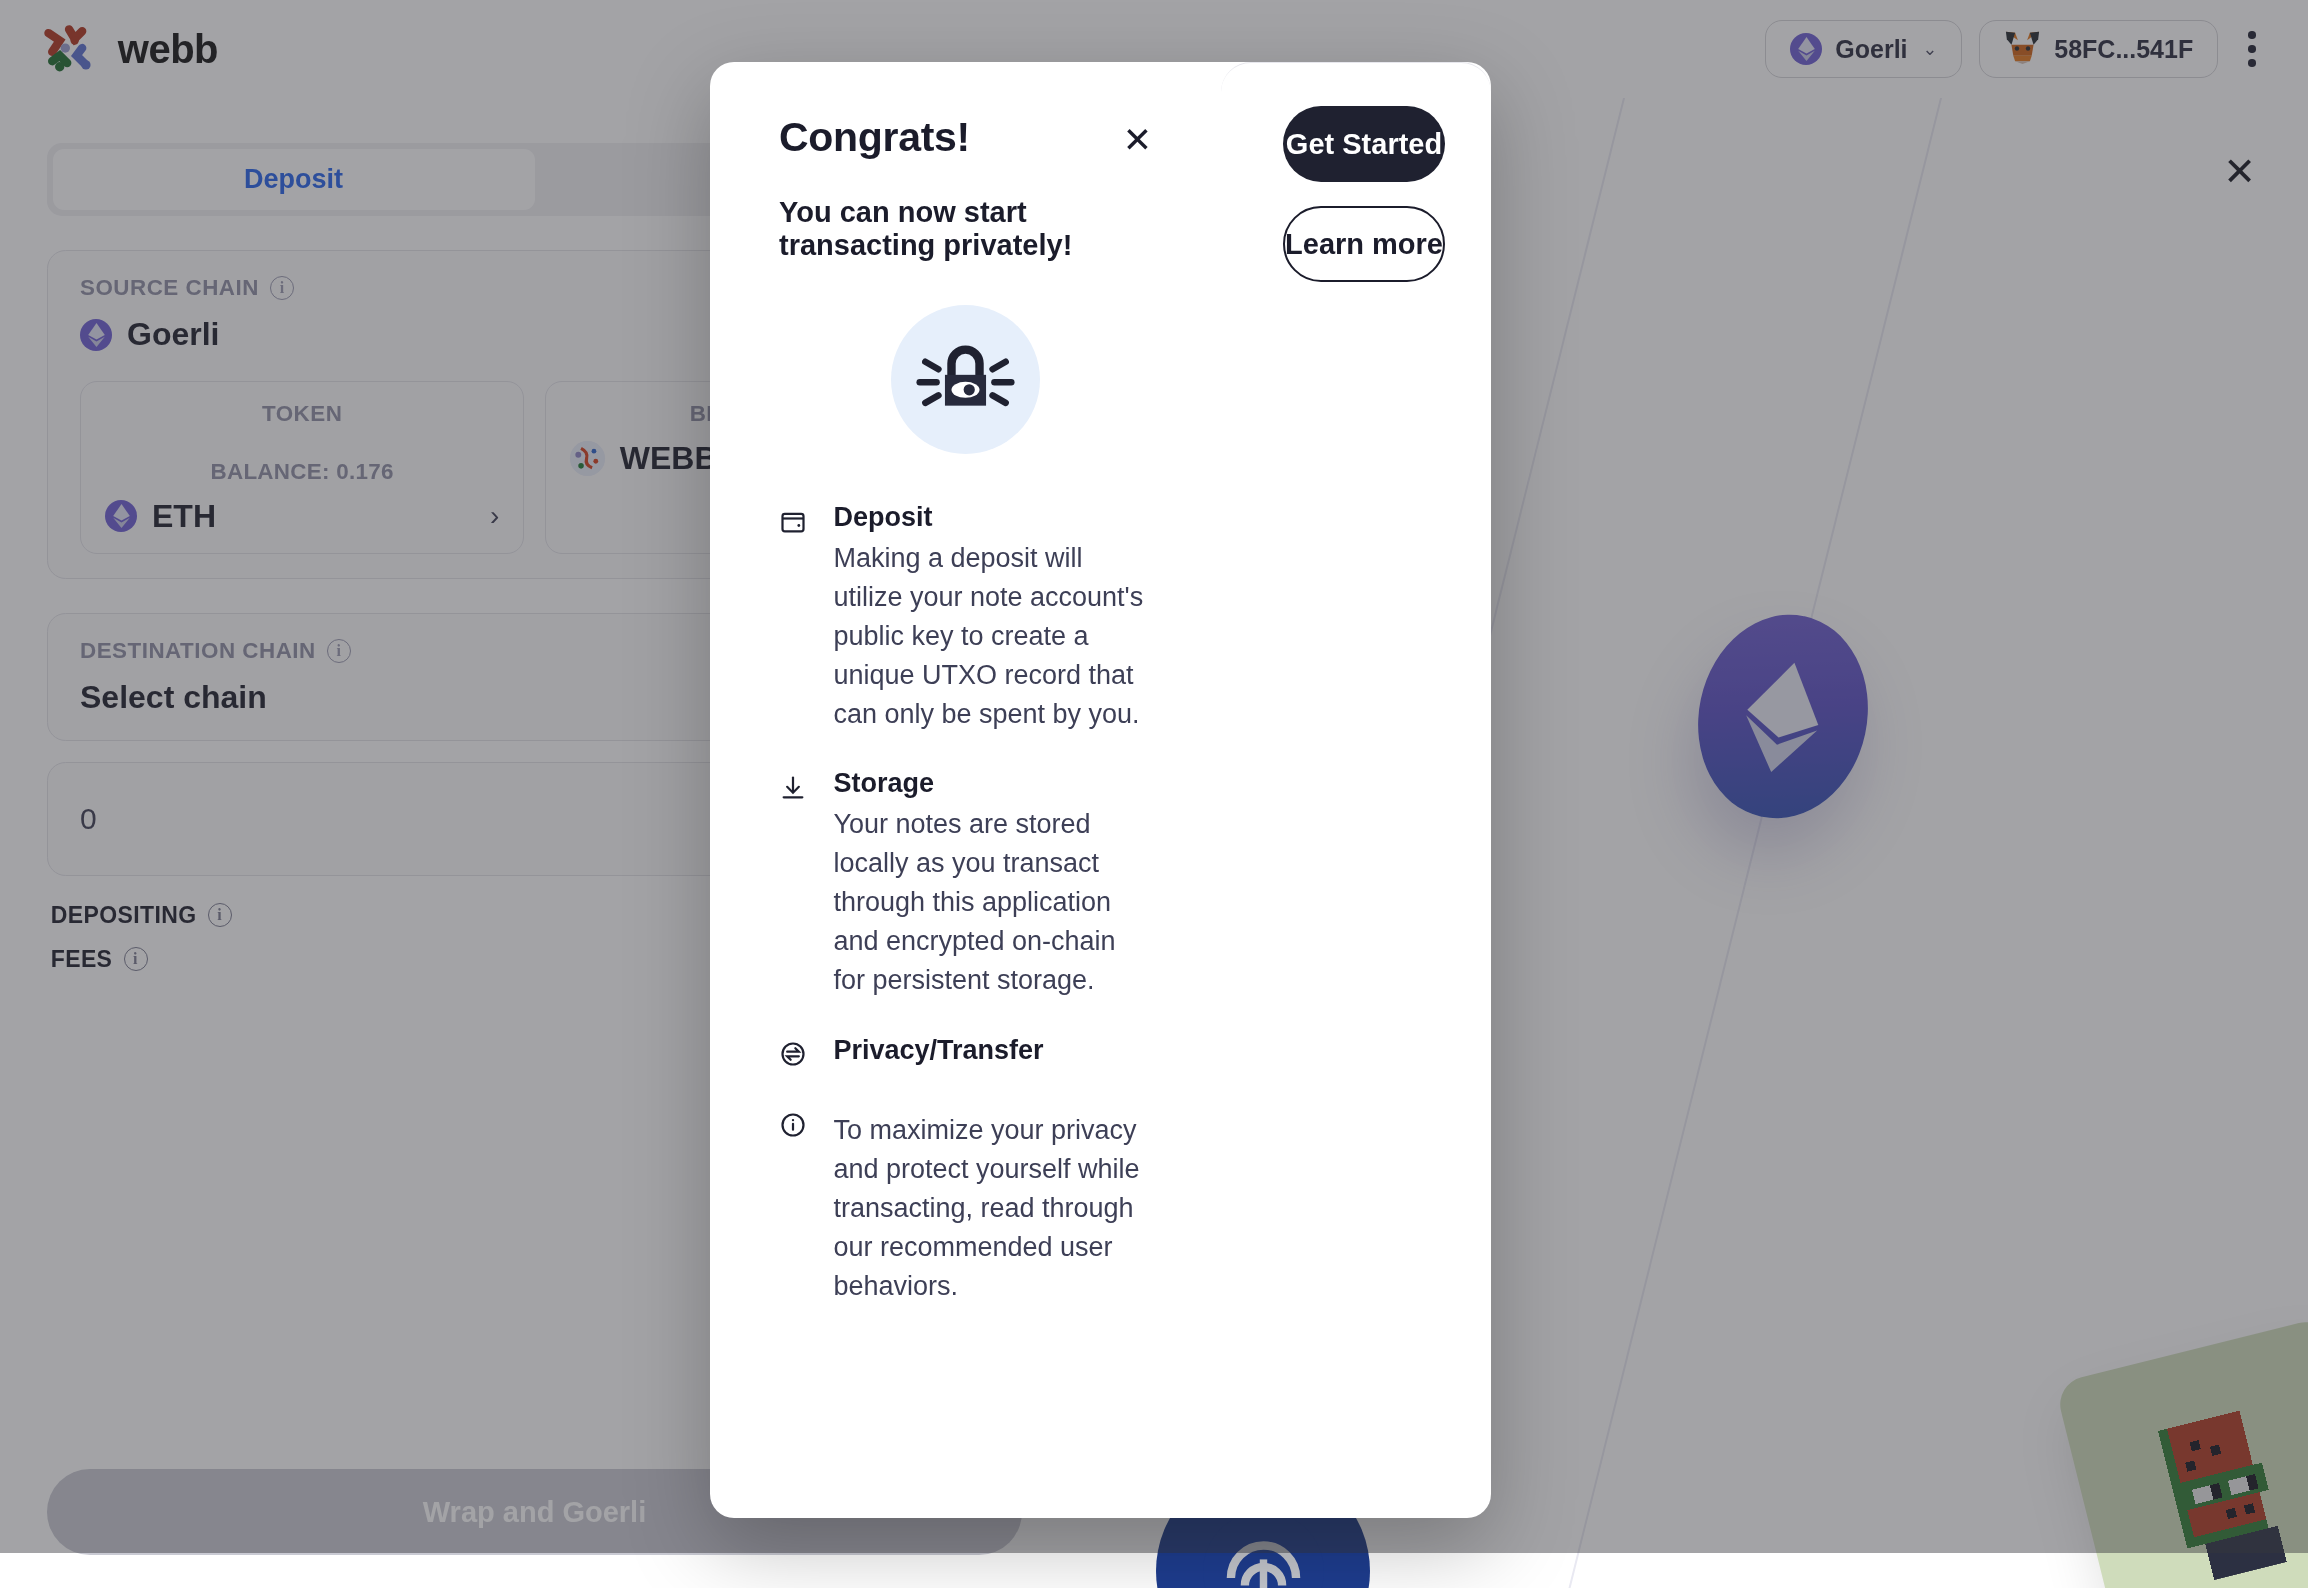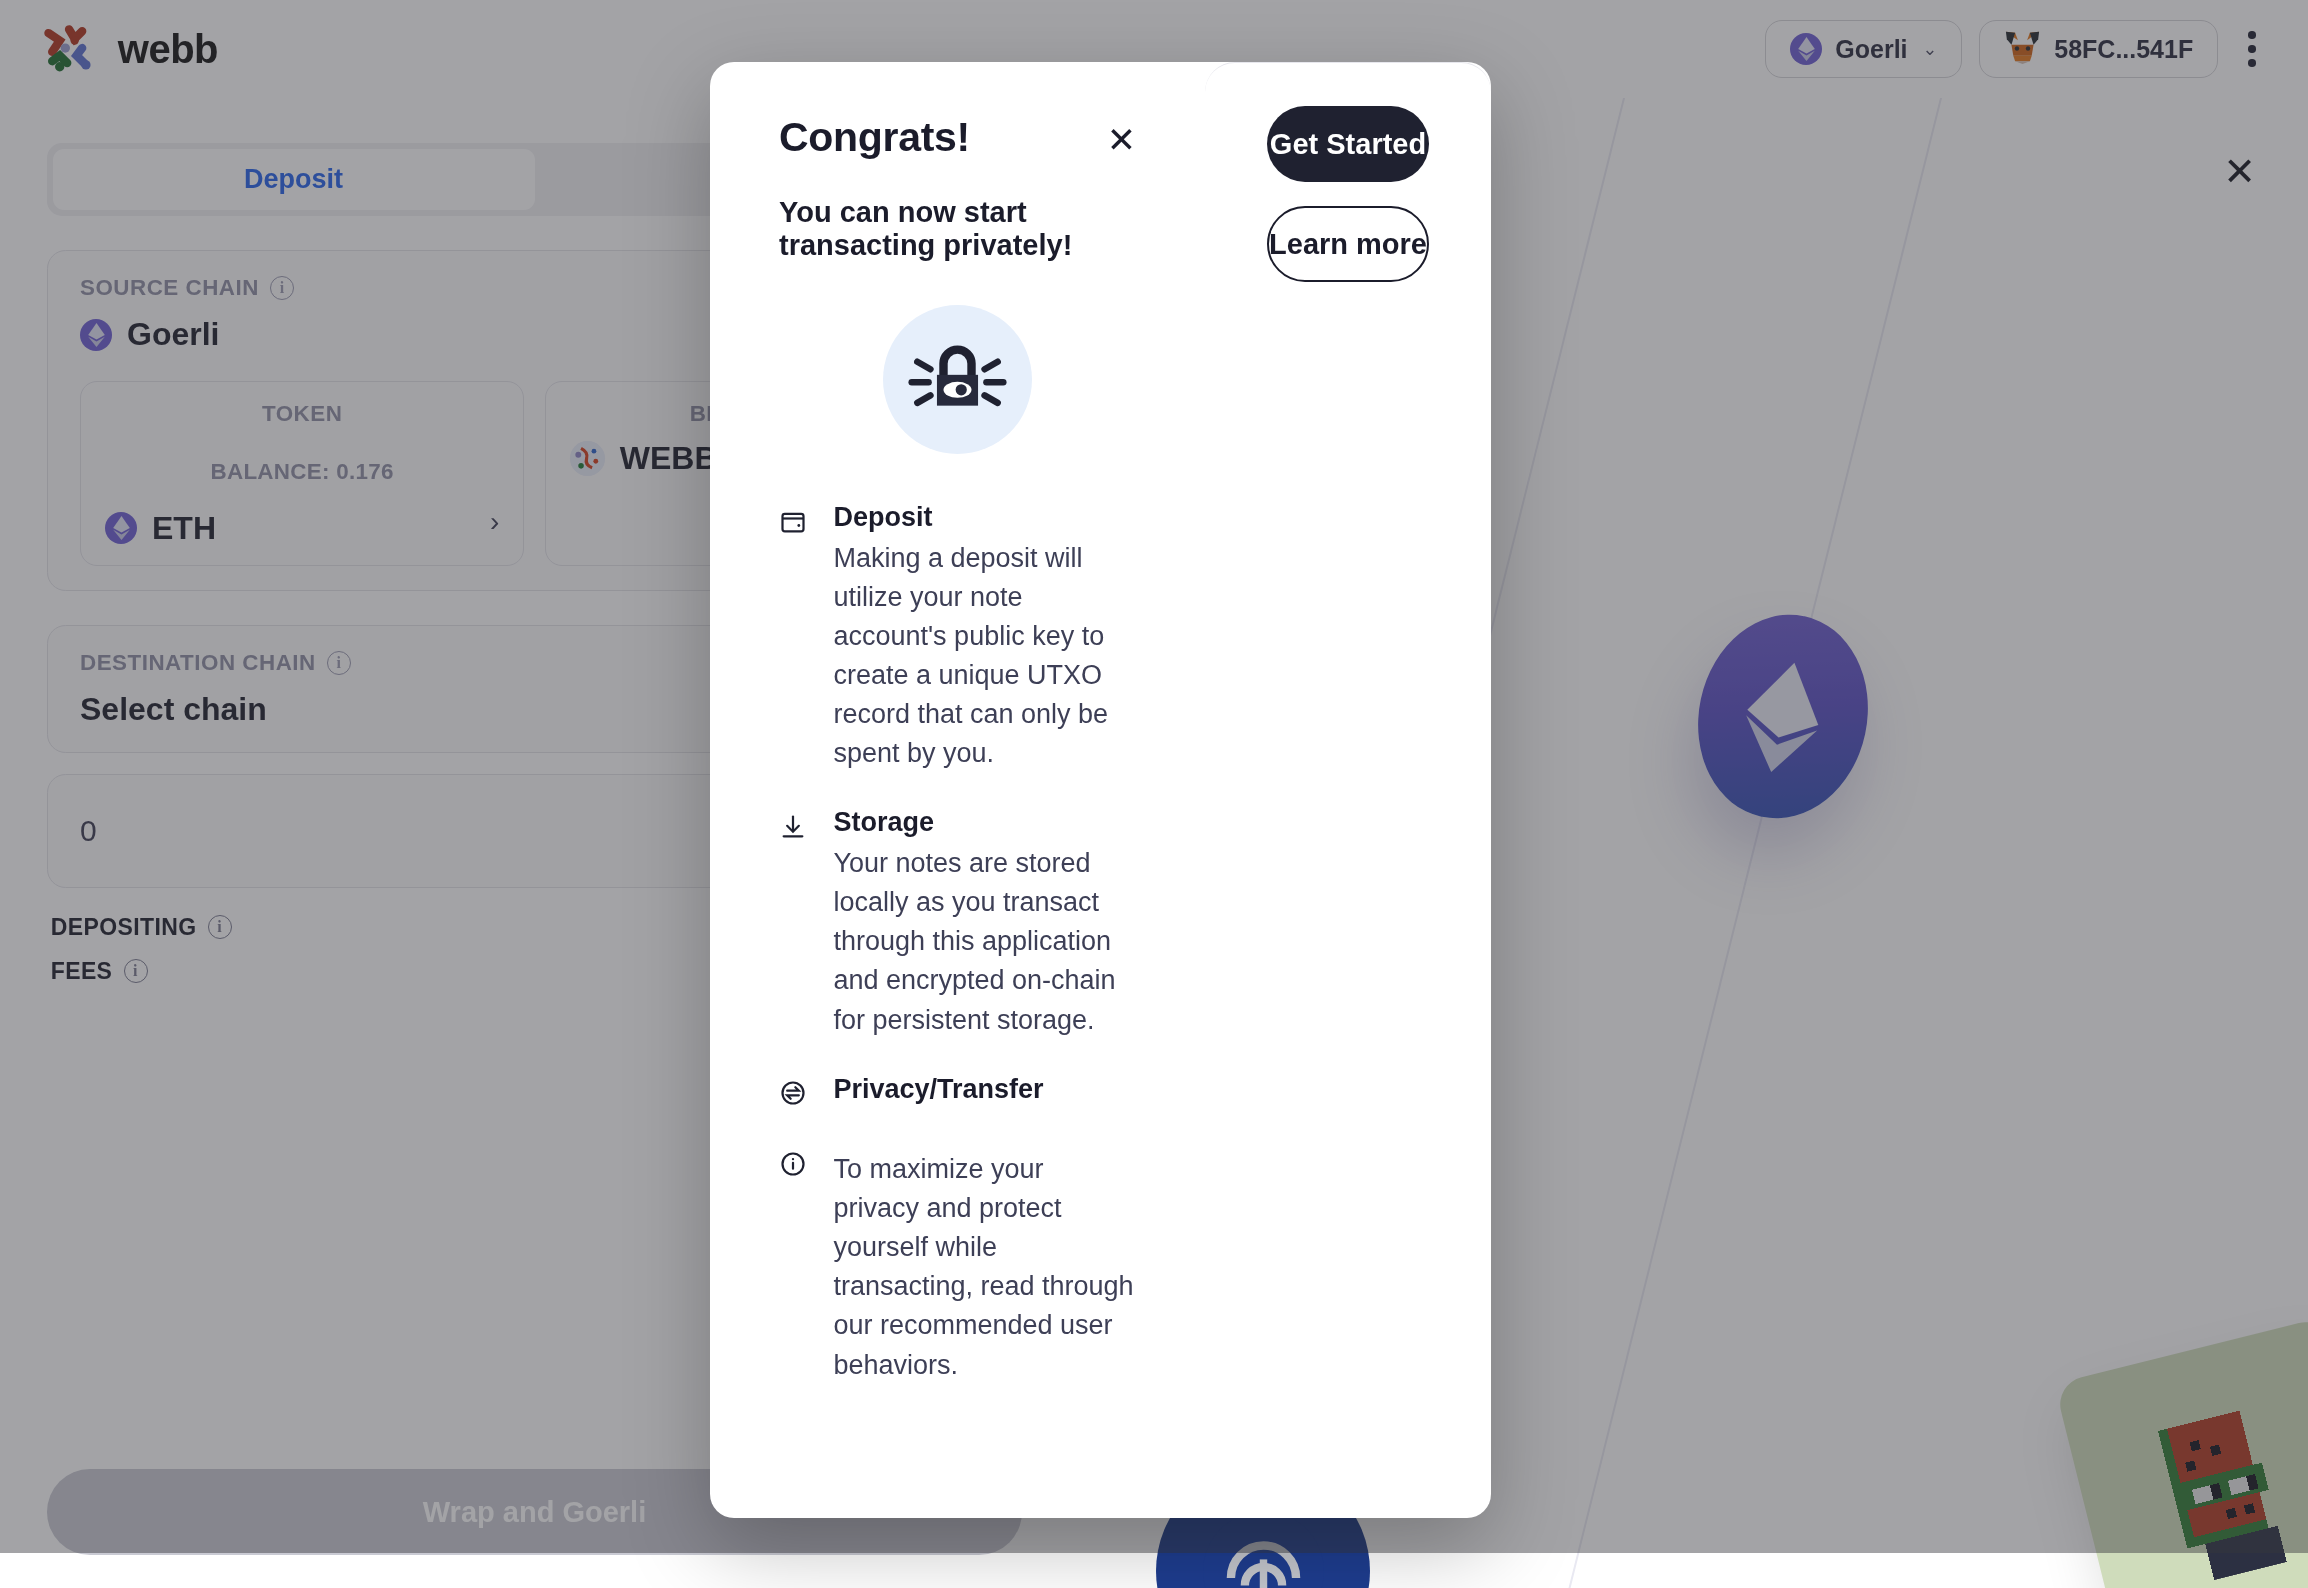--- a/index.html
+++ b/index.html
@@ -184,21 +184,21 @@
     width: 149px; height: 149px; border-radius:50%;
     background:#e6effb; display:flex; align-items:center; justify-content:center;
   }
 
   .features { margin-top: 48px; }
   .feature { display:flex; gap: 22.4px; margin-bottom: 34px; }
   .feature-icon { width: 32px; flex: 0 0 32px; padding-top: 5.6px; color:#1b1c2b; }
   .feature-title { font-size: 27px; font-weight:700; color:#1b1c2b; }
   .feature-desc { margin-top: 5.6px; font-size: 27px; color:#3d3f56; line-height: 1.45; }
 
-  .modal-footer { border-top: 1.4px solid #e7e7ed; padding: 43px 62px 45px 62px; border-radius: 30px; }
+  .modal-footer { border-top: 1.4px solid #e7e7ed; padding: 43px 46px 45px 62px; border-radius: 30px; }
   .btn {
     width: 100%; height: 76px; border-radius: 38px;
     display:flex; align-items:center; justify-content:center;
     font-size: 29px; font-weight: 700;
   }
   .btn-primary { background:#1f2130; color:#ffffff; }
   .btn-secondary { margin-top: 24px; background:#ffffff; color:#1b1c2b; border:2.3px solid #1b1c2b; }
 </style>
 </head>
 <body>
@@ -284,21 +284,21 @@
           <span>Goerli</span>
         </div>
 
         <div class="token-row">
           <div class="token-box">
             <div class="token-head">
               <span class="field-label">TOKEN</span>
               <span class="balance">BALANCE: 0.176</span>
             </div>
             <div class="token-body">
-              <span class="field-value" style="margin-top:12px">
+              <span class="field-value" style="margin-top:0">
                 <span class="eth-badge">
                   <svg width="17" height="24" viewBox="0 0 18 26">
                     <polygon points="9,0 18,13 9,18 0,13" fill="#e2e3f5"></polygon>
                     <polygon points="9,20 18,15 9,26 0,15" fill="#c8cae8"></polygon>
                   </svg>
                 </span>
                 <span>ETH</span>
               </span>
               <span class="chev">›</span>
             </div>

